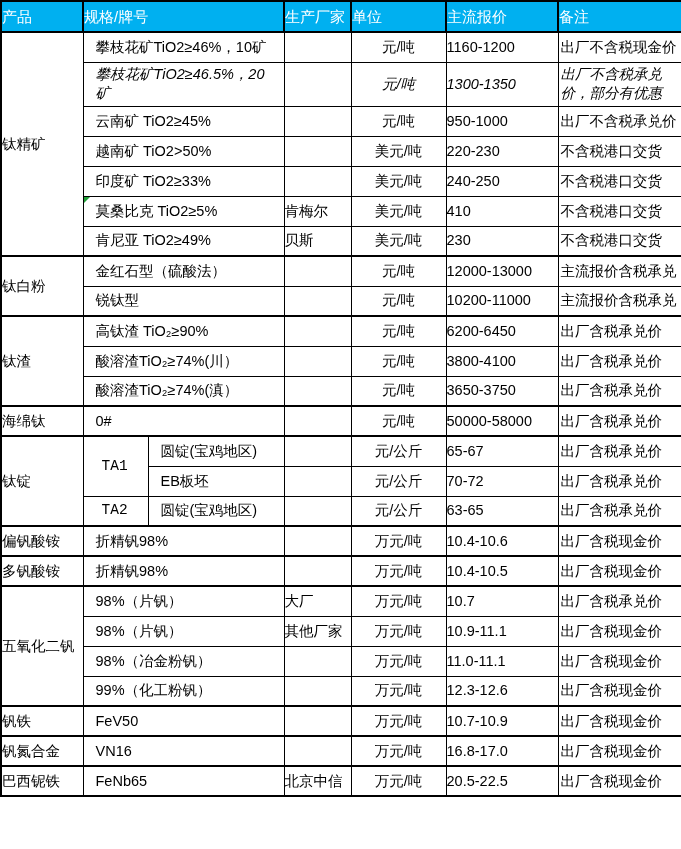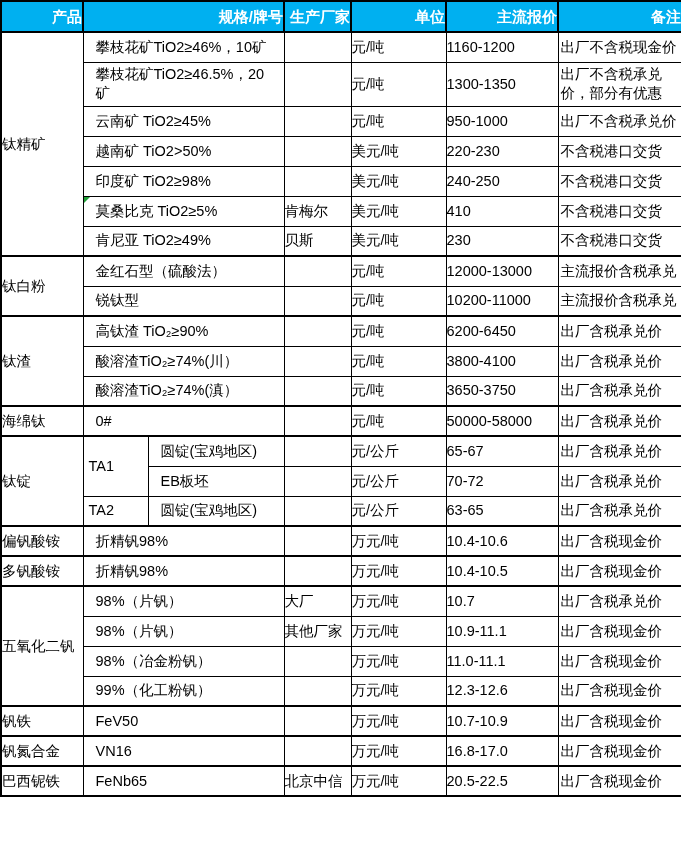--- a/index.html
+++ b/index.html
@@ -15,32 +15,32 @@
   }
   td, th {
     border:1px solid var(--border,#000);
     overflow:hidden; padding:0; vertical-align:middle;
     font-size:14.5px; line-height:19px;
     word-break:normal; line-break:strict;
   }
   thead th {
     background:var(--header-bg,#00B0F0);
     color:var(--header-text,#fff);
-    font-weight:bold; height:31px; font-size:15px;
+    font-weight:normal; height:31px; font-size:15px;
     border:2px solid var(--border,#000);
-    text-align:right;
+    text-align:left;
   }
   tbody tr { height:30px; }
-  tbody tr.tall { height:44px; }
+  tbody tr.tall { height:44px;font-style:italic; }
   tbody tr.gs td { border-top-width:2px; }
   td.prod  { text-align:left; }
-  td.grade { text-align:left; padding:1px 5px; }
+  td.grade { text-align:left; padding:1px 18px;font-family:Liberation Mono, monospace; }
   td.spec  { text-align:left; padding:1px 12px; }
   td.maker { text-align:left; }
-  td.unit  { }
+  td.unit  { text-align:center; }
   td.price { }
   td.note  { text-align:left; padding:1px 2px;margin-top:13px; }
   td.cmt { position:relative; }
   td.cmt::before {
     content:""; position:absolute; top:0; left:0;
     width:0; height:0;
     border-top:6px solid var(--comment-marker,#21A038);
     border-right:6px solid transparent;
   }
 </style>
@@ -91,21 +91,21 @@
       <td class="note">出厂不含税承兑价</td>
     </tr>
     <tr>
       <td class="spec" colspan="2">越南矿 TiO2&gt;50%</td>
       <td class="maker"></td>
       <td class="unit">美元/吨</td>
       <td class="price">220-230</td>
       <td class="note">不含税港口交货</td>
     </tr>
     <tr>
-      <td class="spec" colspan="2">印度矿 TiO2≥98%</td>
+      <td class="spec" colspan="2">印度矿 TiO2≥33%</td>
       <td class="maker"></td>
       <td class="unit">美元/吨</td>
       <td class="price">240-250</td>
       <td class="note">不含税港口交货</td>
     </tr>
     <tr>
       <td class="spec cmt" colspan="2">莫桑比克 TiO2≥5%</td>
       <td class="maker">肯梅尔</td>
       <td class="unit">美元/吨</td>
       <td class="price">410</td>

